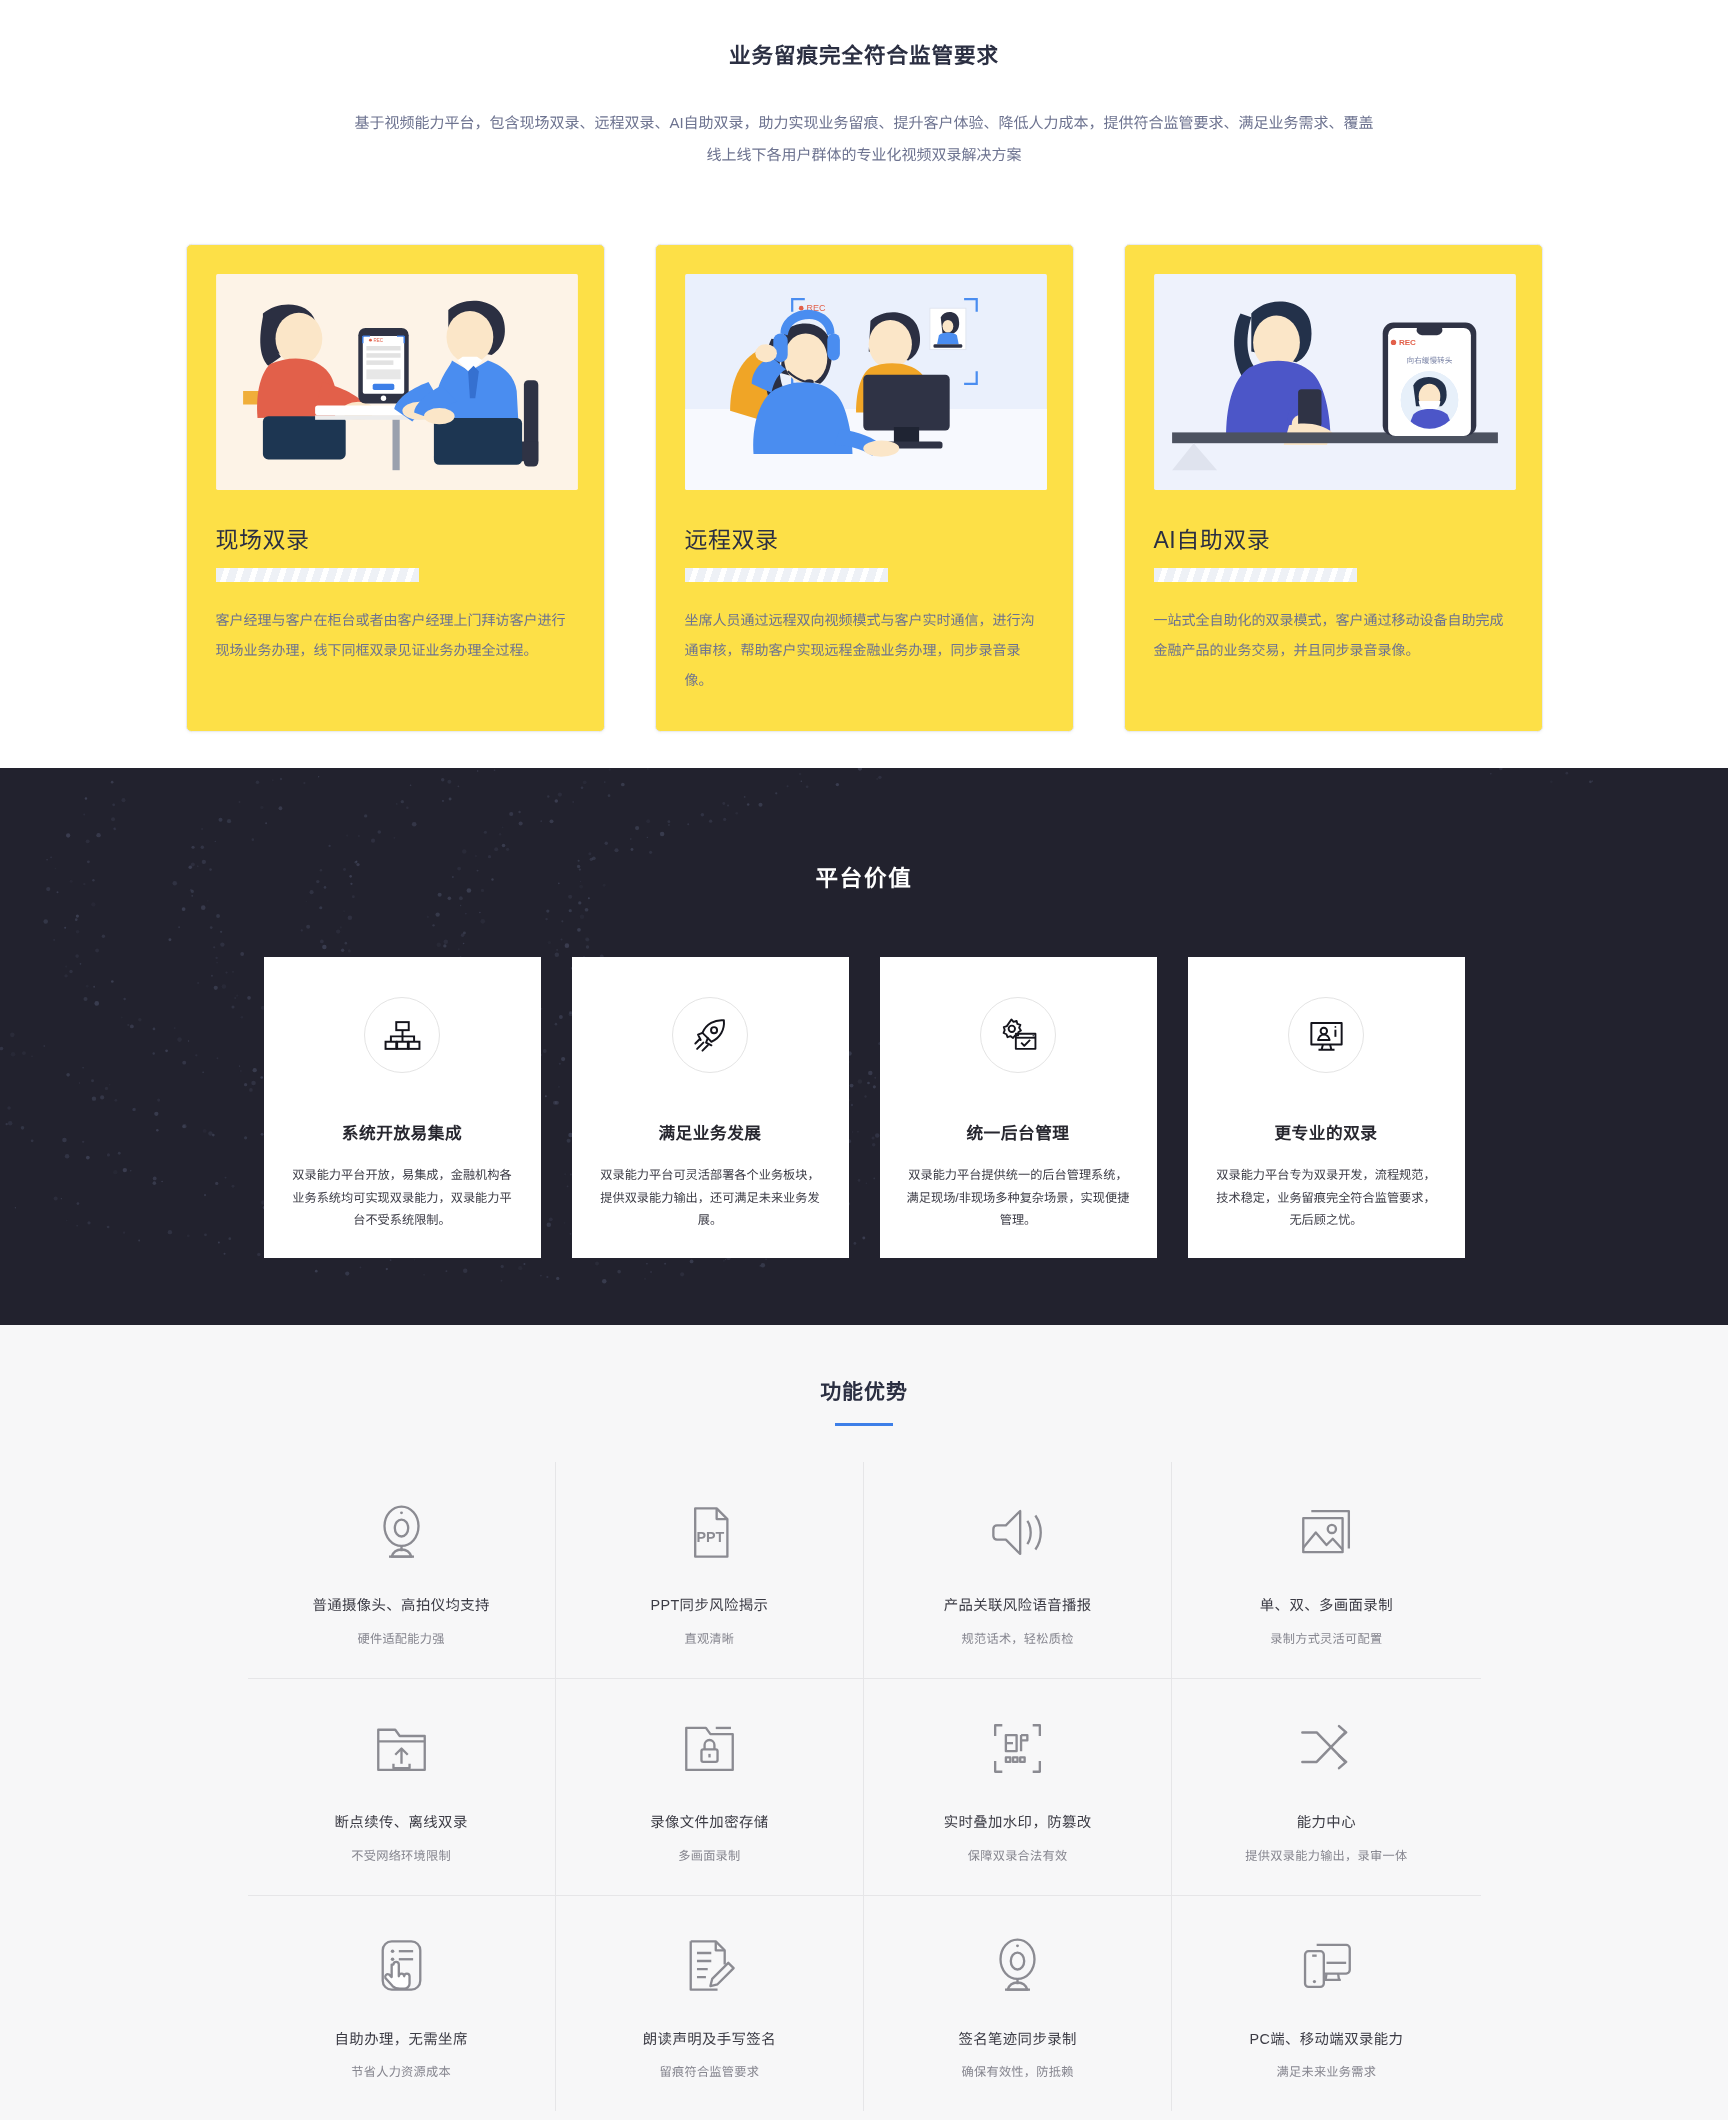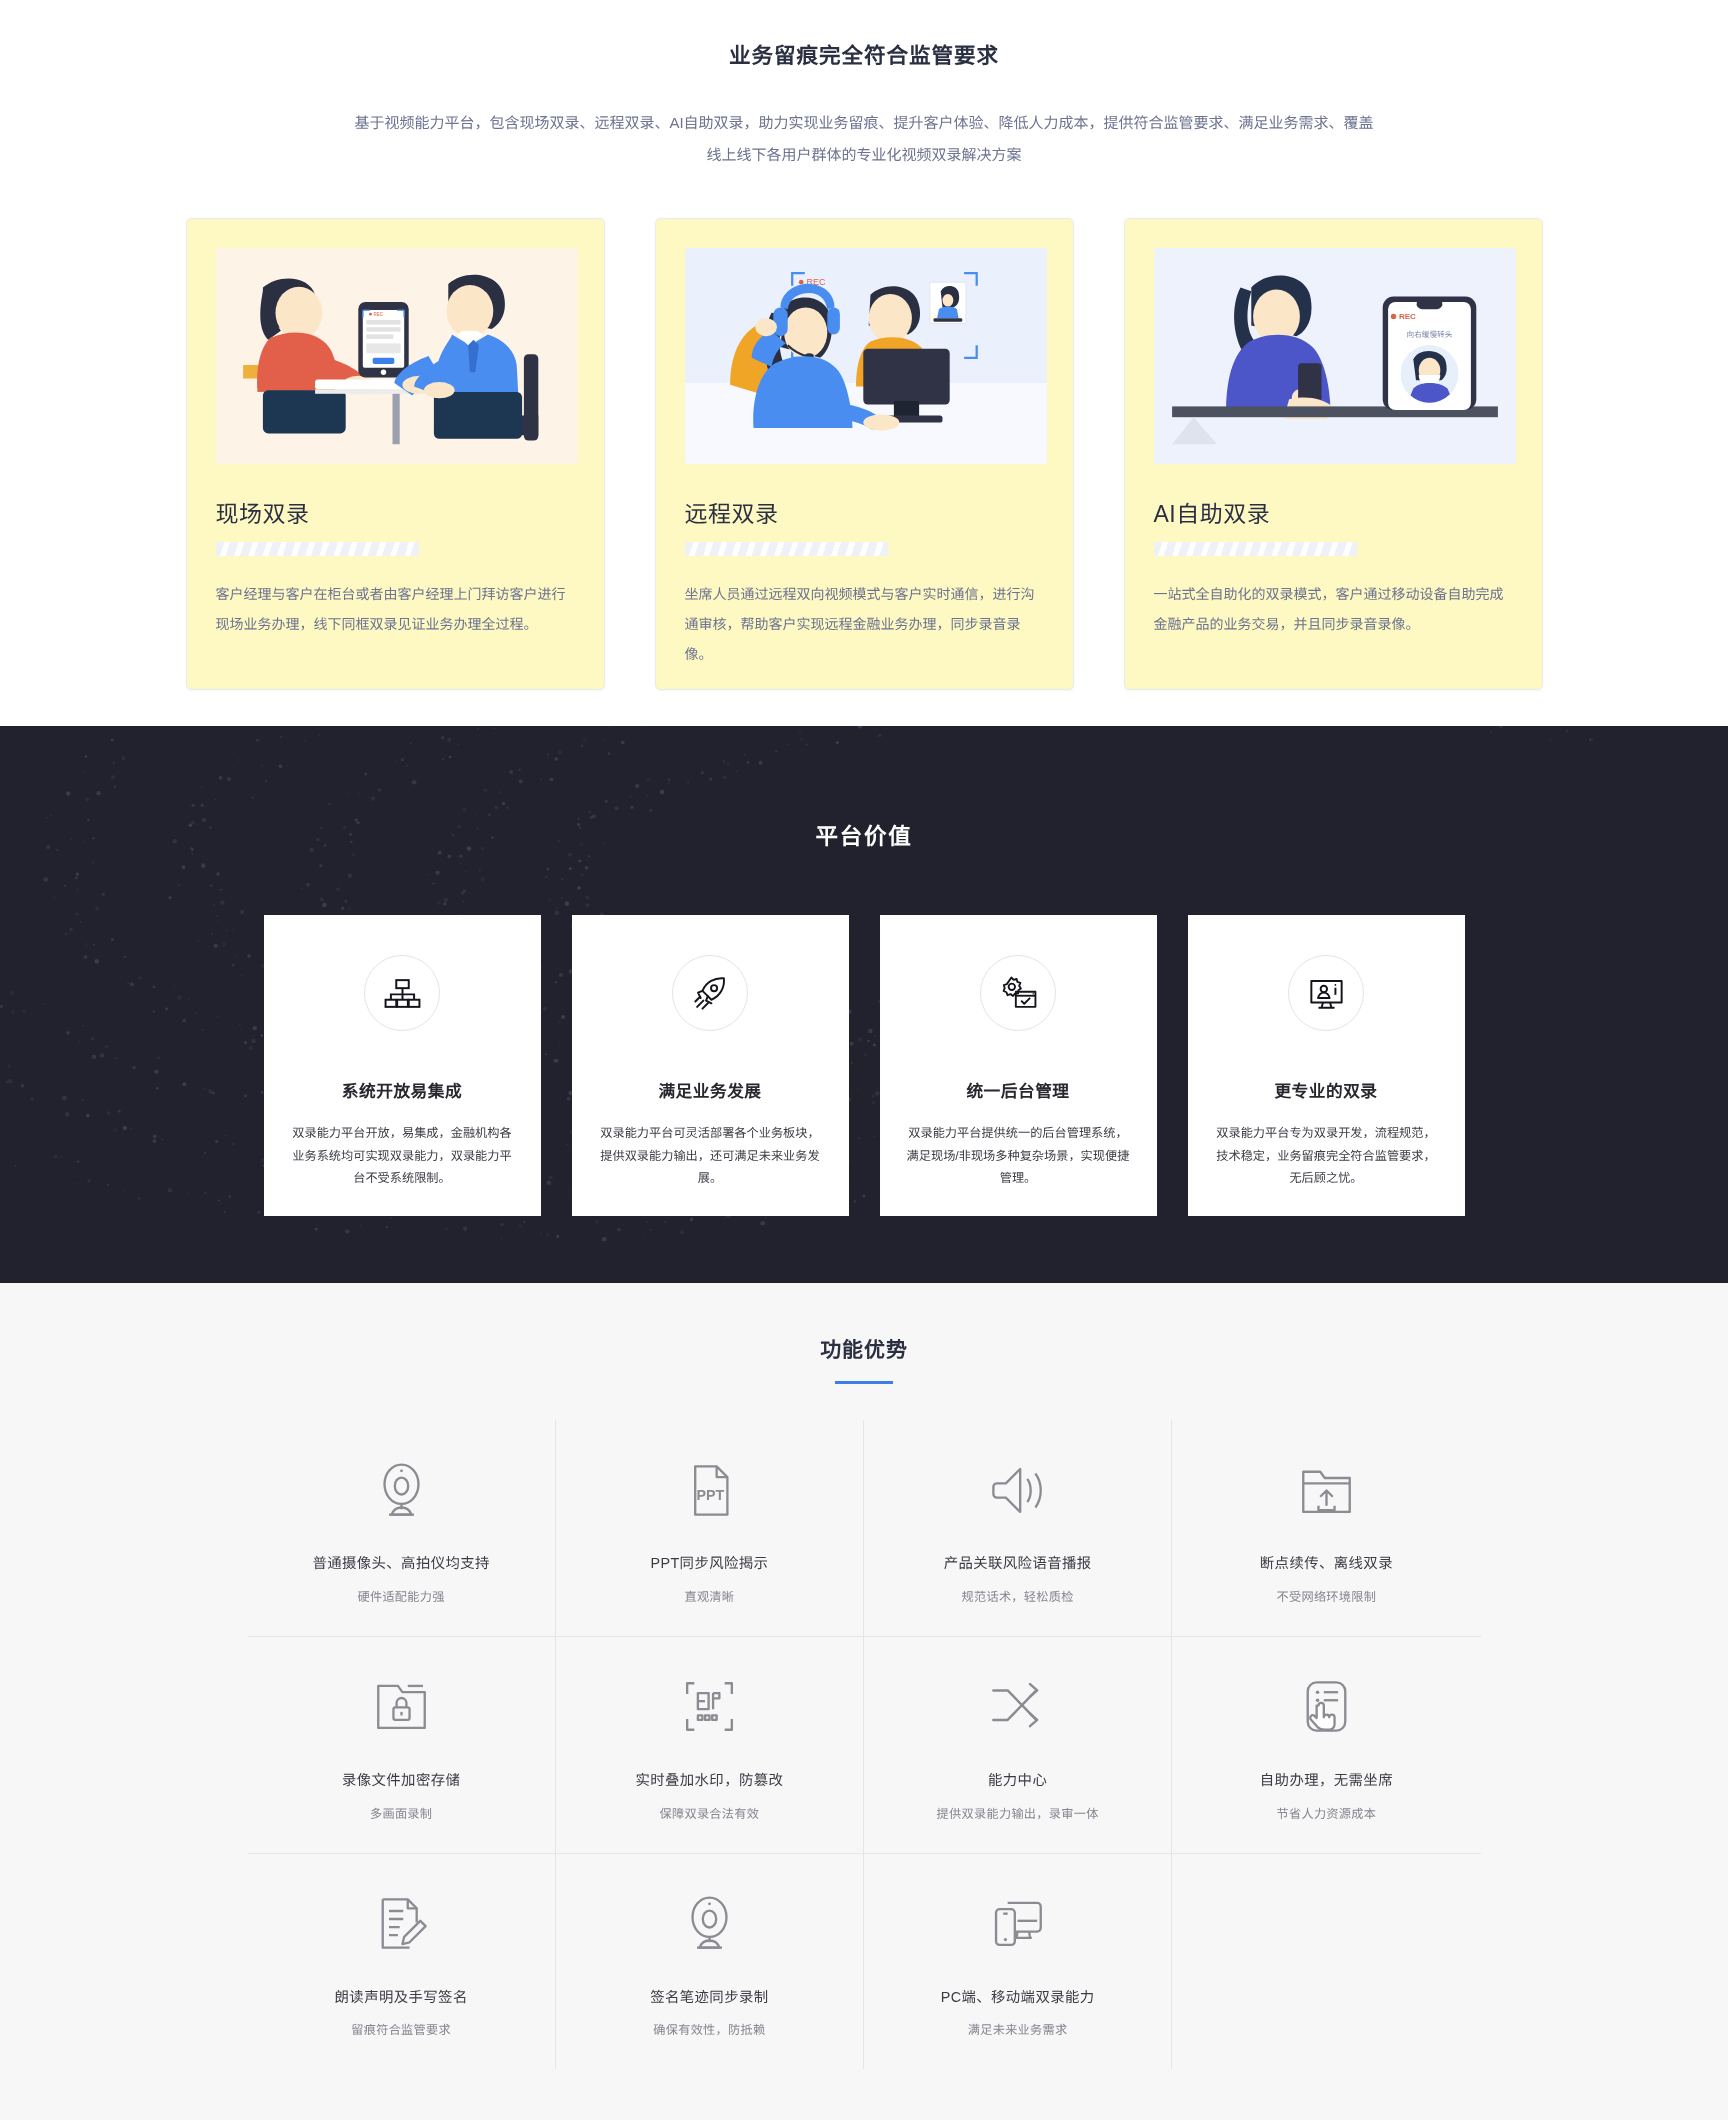--- a/index.html
+++ b/index.html
@@ -31,25 +31,26 @@
     color: #6d7390;
   }
   .cards {
     display: flex;
     justify-content: center;
     gap: 50px;
     margin-top: 47px;
   }
   .card {
     width: 419px;
-    background: #fef9c3;
+    background: #fde047;
     border: 0.9px solid #e9ebf0;
     border-radius: 5.4px;
-    padding: 29px 29px 20px;
+    padding: 29px 29px 36px;
     box-shadow: 0 0.9px 2.7px rgba(40,50,80,.05);
+    margin-top: 26px;
   }
   .card-illus {
     width: 362px;
     height: 216px;
     border-radius: 1.8px;
     overflow: hidden;
     position: relative;
   }
   .card-illus svg { display: block; width: 100%; height: 100%; }
   .card-title {
@@ -1513,20 +1514,32 @@
           <svg width="59" height="59" viewBox="0 0 66 66" fill="none" stroke="#8b8b92" stroke-width="2.6" stroke-linejoin="round">
             <path d="M10 25 h10 L36 9 v48 L20 41 H10 a4 4 0 0 1 -4 -4 v-8 a4 4 0 0 1 4 -4z"></path>
             <path d="M44 20 c5 7 5 19 0 26"></path>
               <path d="M53 14 c8 11 8 27 0 38"></path>
           </svg>
         </div>
         <div class="feat-label">产品关联风险语音播报</div>
         <div class="feat-sub">规范话术，轻松质检</div>
       </div>
 
+      <div class="feat-cell">
+        <div class="feat-icon">
+          <svg width="59" height="59" viewBox="0 0 66 66" fill="none" stroke="#8b8b92" stroke-width="2.6" stroke-linejoin="round">
+            <path d="M16 9 h42 v42"></path>
+              <rect x="7" y="17" width="44" height="38"></rect>
+            <circle cx="39" cy="29" r="4.6"></circle>
+              <path d="M7 50 l14 -17 l12 14 l7 -7 l11 12"></path>
+          </svg>
+        </div>
+        <div class="feat-label">单、双、多画面录制</div>
+        <div class="feat-sub">录制方式灵活可配置</div>
+      </div>
 
       <div class="feat-cell">
         <div class="feat-icon">
           <svg width="59" height="59" viewBox="0 0 66 66" fill="none" stroke="#8b8b92" stroke-width="2.6" stroke-linejoin="round">
             <path d="M7 12 h19 l5 7 h28 v38 H7z"></path>
               <path d="M7 25 h52"></path>
             <path d="M33 50 V33 M26 40 l7 -7 l7 7"></path>
               <path d="M24 50 v5 h18 v-5"></path>
           </svg>
         </div>

